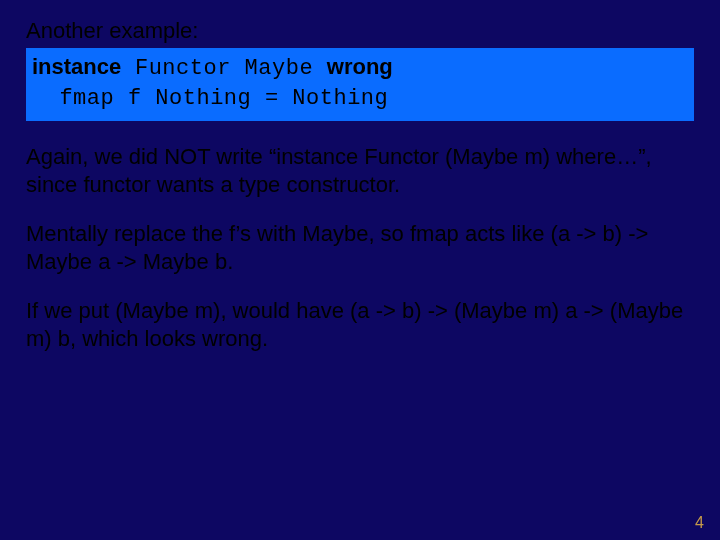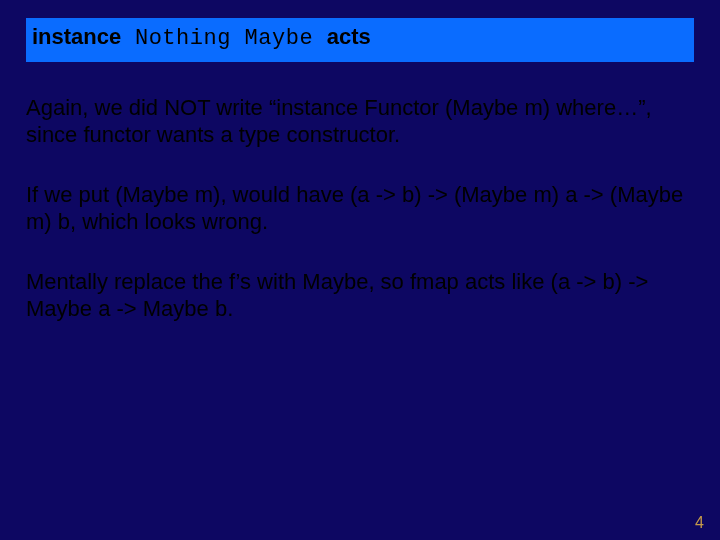--- a/index.html
+++ b/index.html
@@ -32,41 +32,43 @@
   }
   .code-line {
     white-space: pre;
     color: #000;
   }
   .kw { font-family: Verdana, Geneva, sans-serif; font-weight: bold; margin-top: 8px; }
   .mono { font-family: "Courier New", Courier, monospace; font-weight: normal; letter-spacing: 0.5px; }
   .para {
     font-size: 22px;
     color: #000;
-    margin: 32px 0 22px 0;
+    margin: 22px 0 22px 0;
     line-height: 1.25;
   }
   .pagenum {
     position: absolute;
     bottom: 8px;
     right: 16px;
     color: #c59a4a;
     font-size: 16px;
     font-family: Verdana, Geneva, sans-serif;
   }
 </style>
 </head>
 <body>
 
 <div class="content">
 
+  <div class="intro">Another example:</div>
 
   <div class="codeblock">
-    <div class="code-line"><span class="kw">instance</span><span class="mono"> Nothing Maybe </span><span class="kw">acts</span></div>
+    <div class="code-line"><span class="kw">instance</span><span class="mono"> Functor Maybe </span><span class="kw">wrong</span></div>
+    <div class="code-line mono">  fmap f Nothing = Nothing</div>
   </div>
 
   <div class="para">Again, we did NOT write “instance Functor (Maybe m) where…”, since functor wants a type constructor.</div>
+  <div class="para">Mentally replace the f’s with Maybe, so fmap acts like (a -&gt; b) -&gt; Maybe a -&gt; Maybe b.</div>
   <div class="para">If we put (Maybe m), would have (a -&gt; b) -&gt; (Maybe m) a -&gt; (Maybe m) b, which looks wrong.</div>
-  <div class="para">Mentally replace the f’s with Maybe, so fmap acts like (a -&gt; b) -&gt; Maybe a -&gt; Maybe b.</div>
 
 </div>
 
 <div class="pagenum">4</div>
 
 </body></html>

